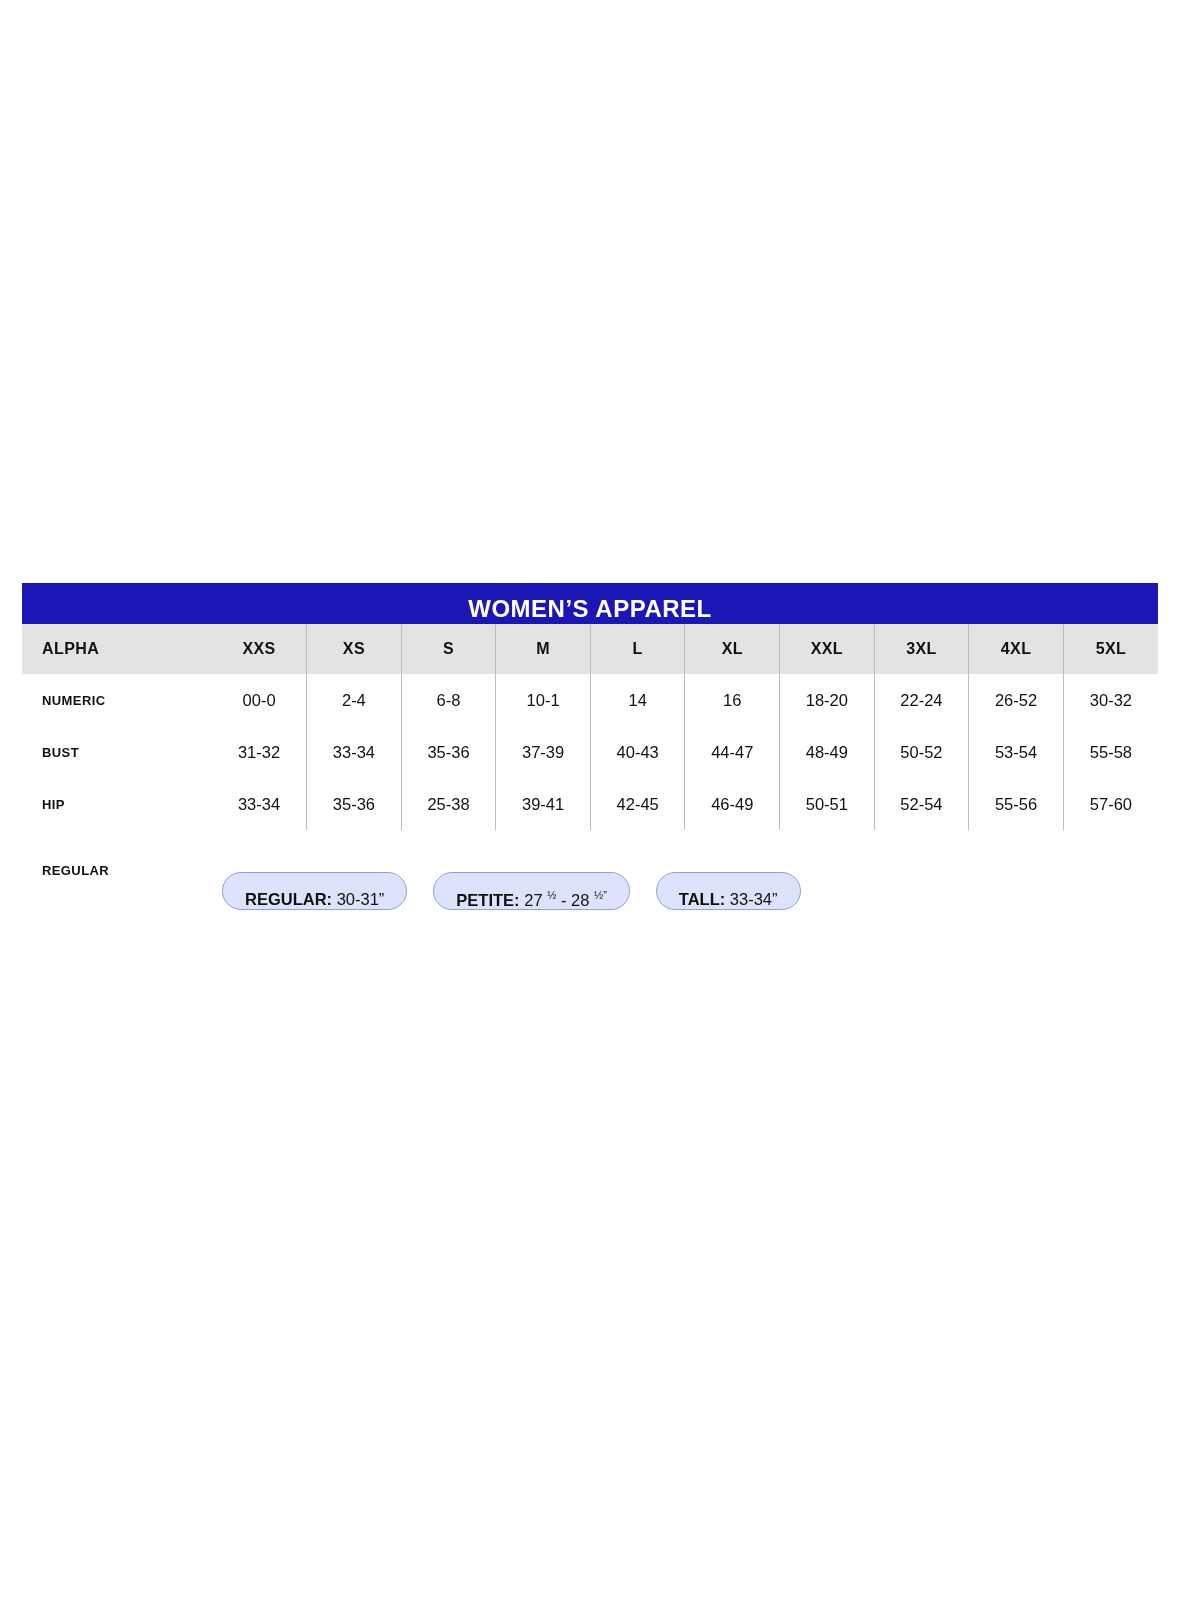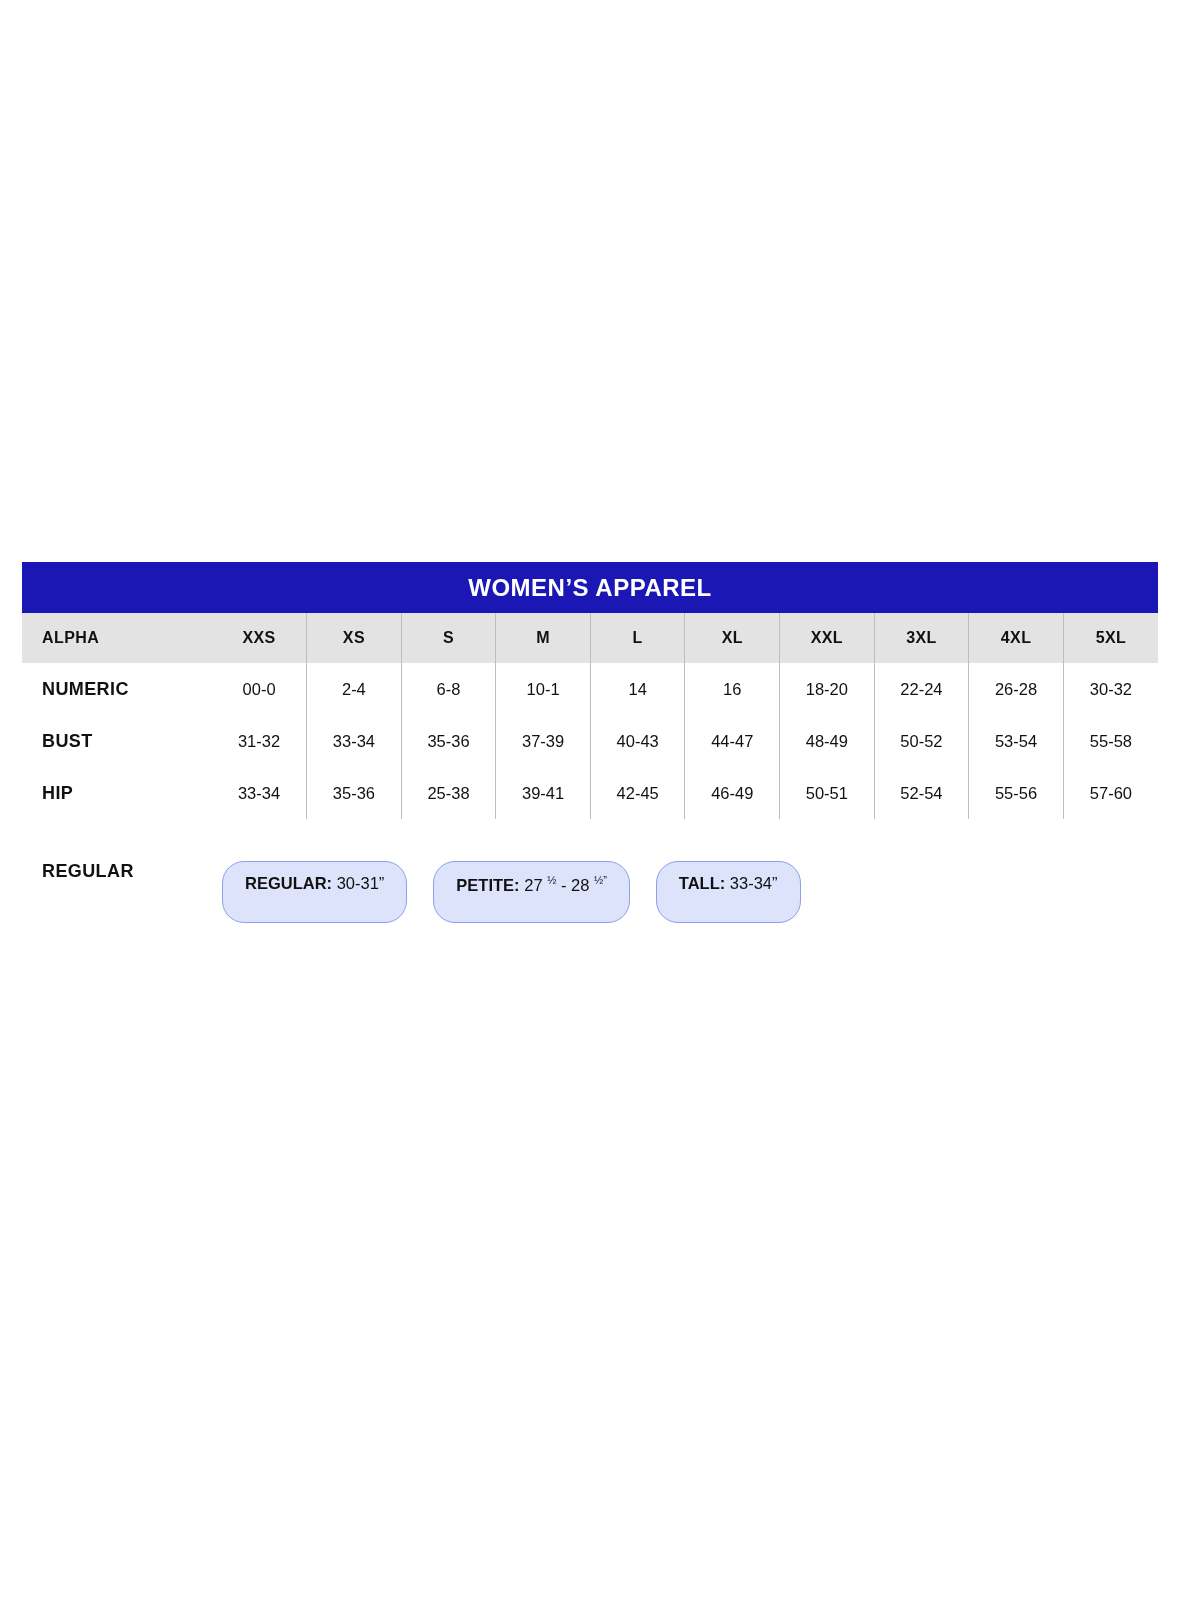--- a/index.html
+++ b/index.html
@@ -22,22 +22,23 @@
     width: 1136px;
   }
 
   .chart-title-bar {
     background: #1a17b5;
     color: #ffffff;
     text-align: center;
     font-size: 24px;
     font-weight: bold;
     letter-spacing: 0.5px;
-    padding: 14px 0 13px 0;
+    padding: 14px 0 3px 0;
     line-height: 1;
+    margin-top: 21px;
   }
 
   table.size-table {
     width: 100%;
     border-collapse: collapse;
     table-layout: fixed;
   }
 
   table.size-table td {
     text-align: center;
@@ -47,21 +48,21 @@
     height: 52px;
     vertical-align: middle;
   }
 
   
   table.size-table td.rowlabel {
     text-align: left;
     padding-left: 20px;
     font-weight: bold;
     letter-spacing: 0.4px;
-    font-size: 18px;
+    font-size: 13px;
     width: 170px;
   }
 
   tr.header-row {
     background: #e3e3e3;
   }
   tr.header-row td {
     font-weight: bold;
     height: 50px;
     font-size: 16px;
@@ -94,23 +95,23 @@
     align-items: center;
     gap: 26px;
     padding-left: 10px;
   }
   .pill {
     border: 1.5px solid #8ea0e8;
     background: #dde3fb;
     border-radius: 22px;
     height: 36px;
     display: inline-flex;
-    align-items: flex-start;
+    align-items: flex-end;
     justify-content: center;
-    padding: 12px 22px;
+    padding: 0 22px;
     font-size: 16.5px;
     color: #111111;
     white-space: nowrap;
     margin-top: 42px;
   }
   .pill b {
     font-weight: bold;
   }
   .frac {
     font-size: 11px;
@@ -145,21 +146,21 @@
       <tr class="data-row">
         <td class="rowlabel">NUMERIC</td>
         <td class="cell first-cell">00-0</td>
         <td class="cell">2-4</td>
         <td class="cell">6-8</td>
         <td class="cell">10-1</td>
         <td class="cell">14</td>
         <td class="cell">16</td>
         <td class="cell">18-20</td>
         <td class="cell">22-24</td>
-        <td class="cell">26-28</td>
+        <td class="cell">26-52</td>
         <td class="cell">30-32</td>
       </tr>
 
       <tr class="data-row">
         <td class="rowlabel">BUST</td>
         <td class="cell first-cell">31-32</td>
         <td class="cell">33-34</td>
         <td class="cell">35-36</td>
         <td class="cell">37-39</td>
         <td class="cell">40-43</td>

